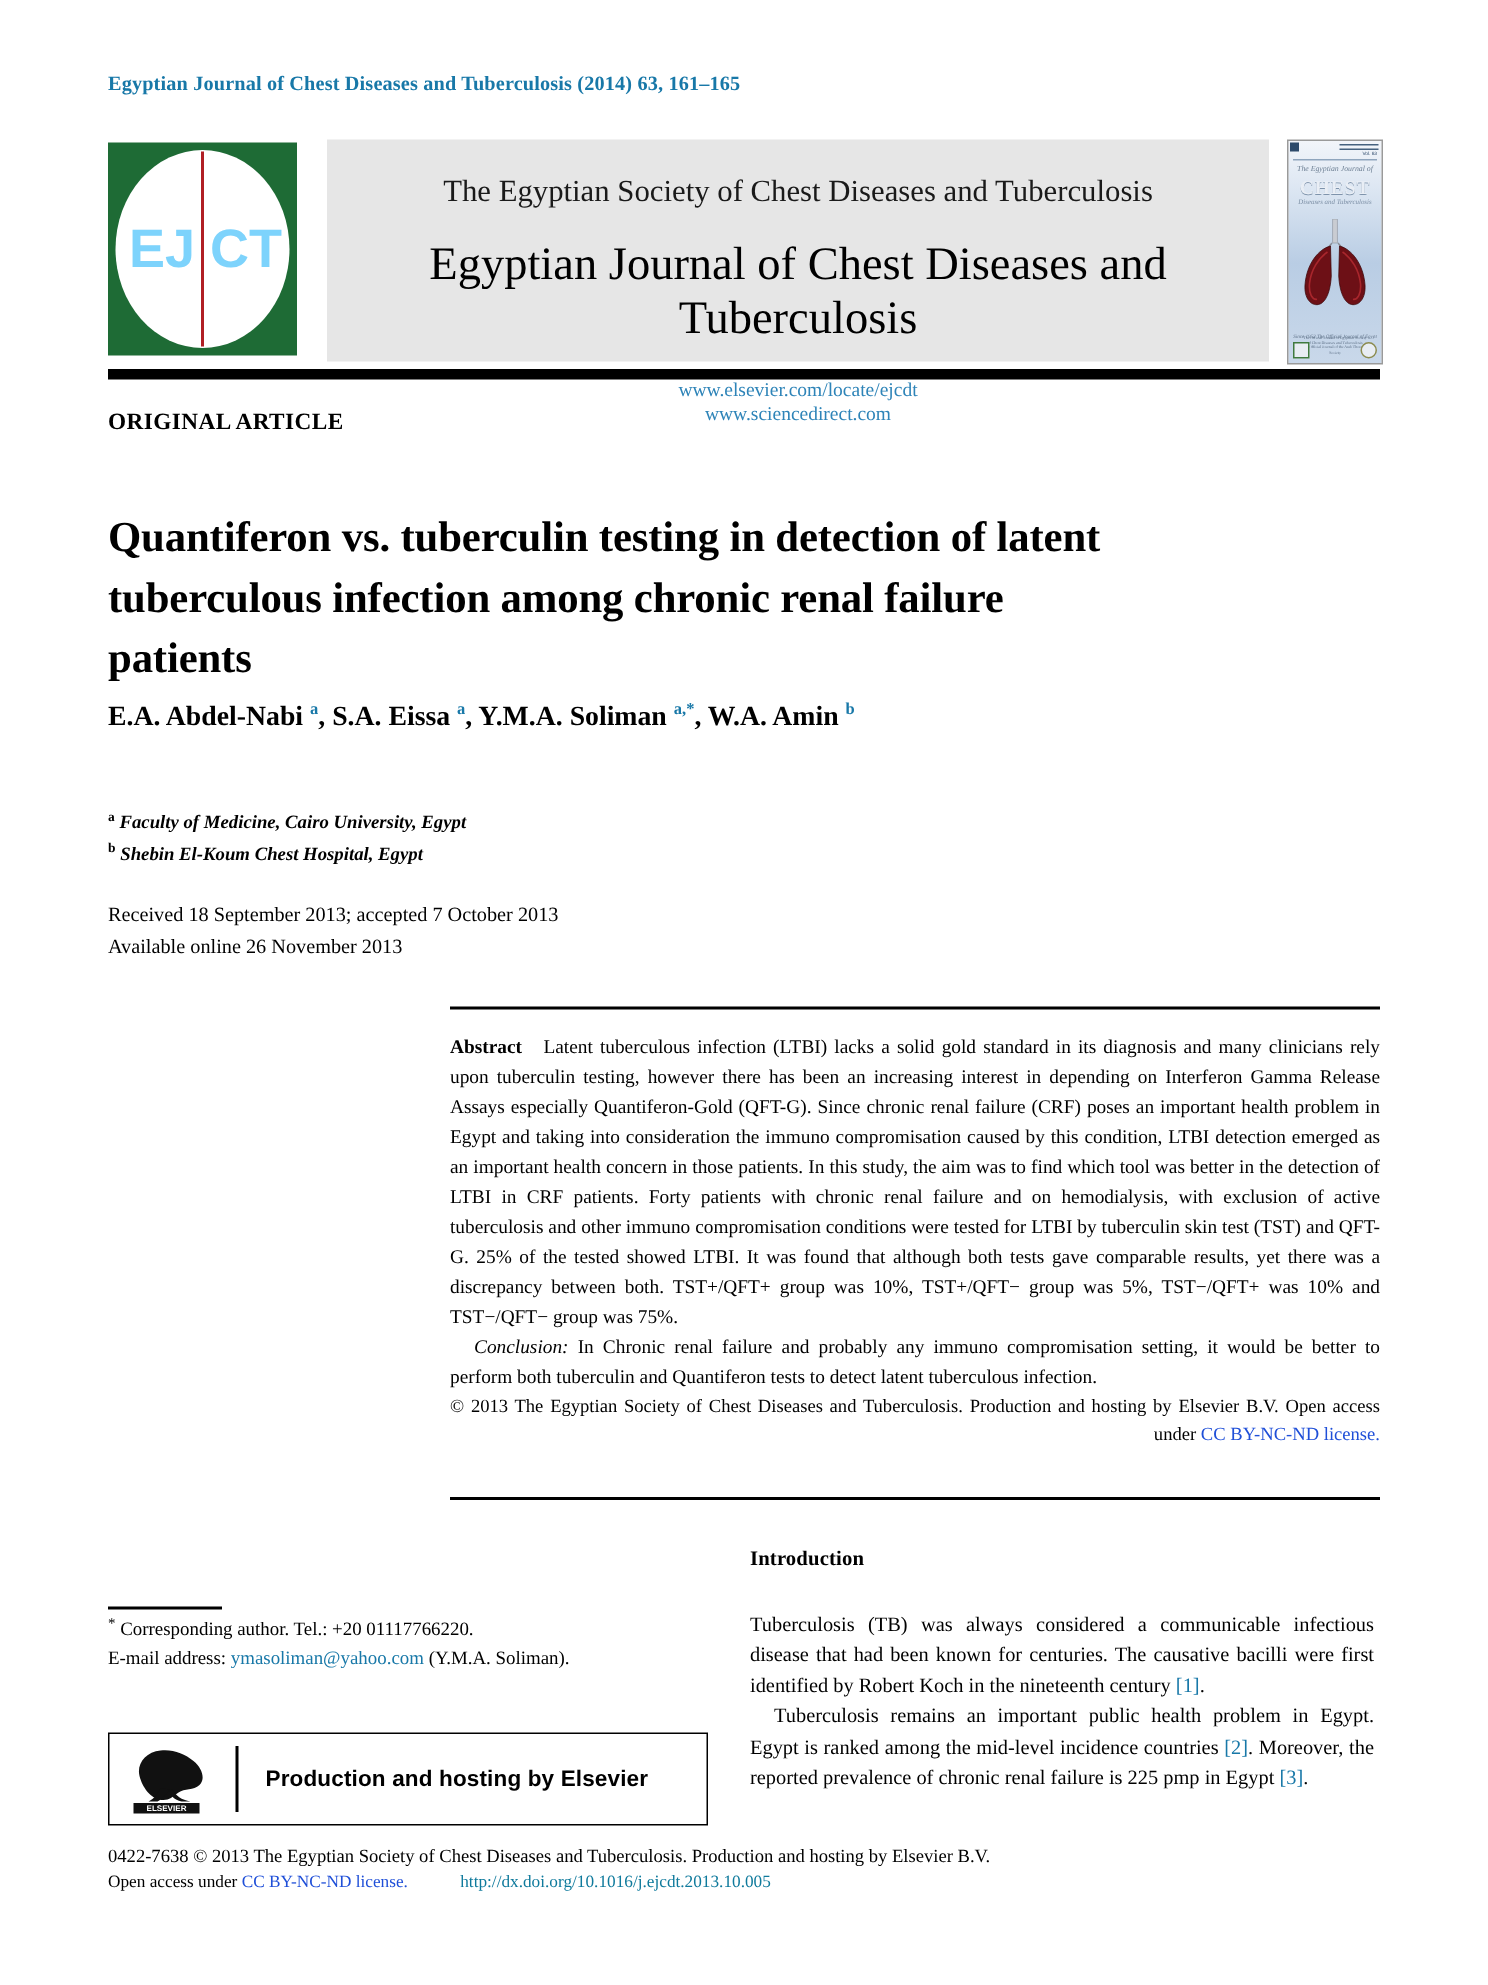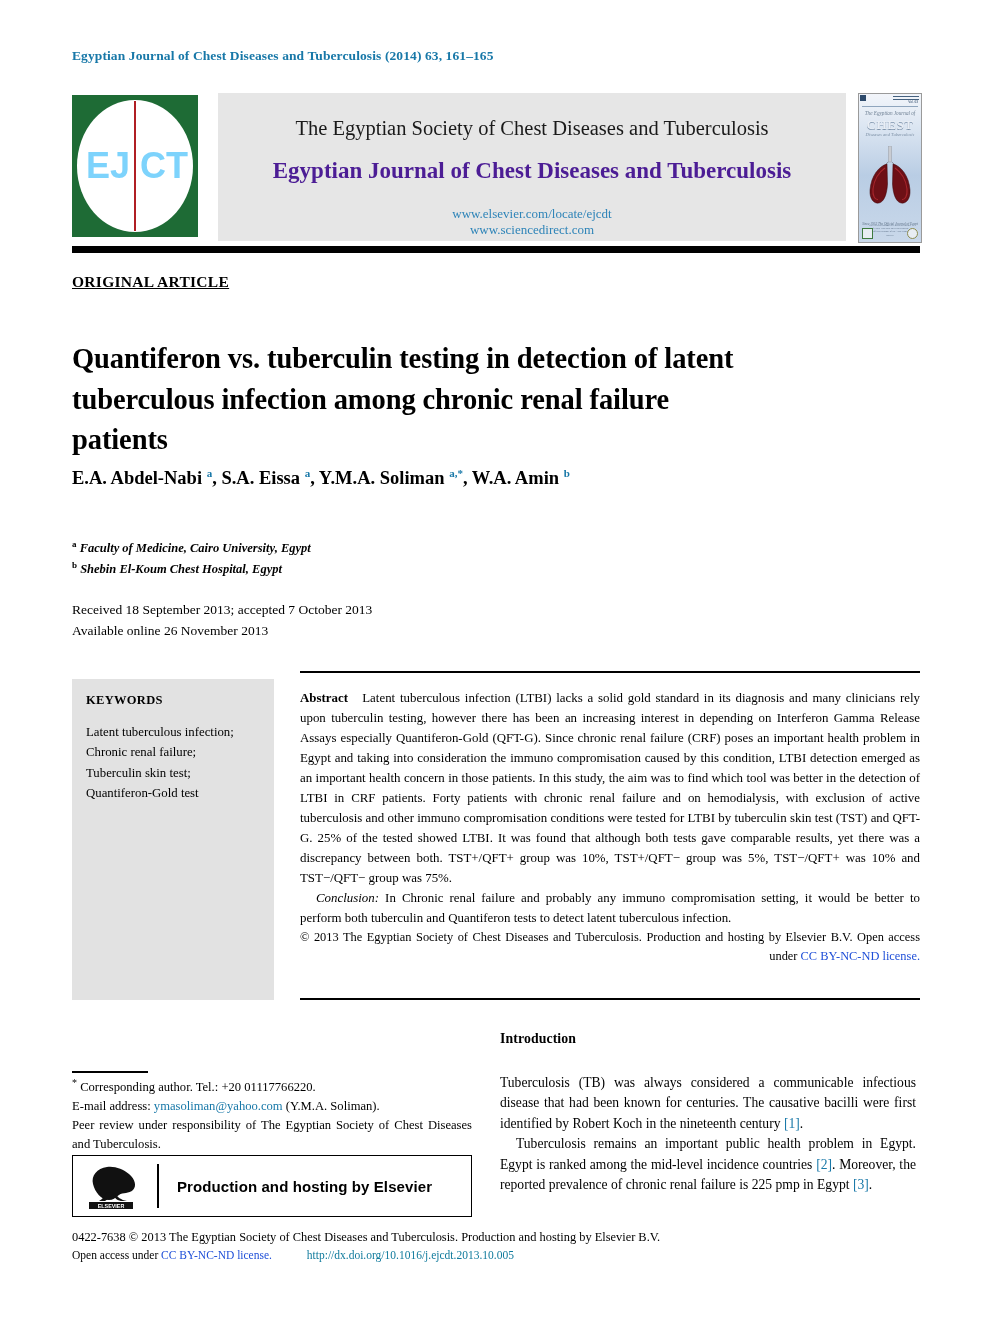--- a/index.html
+++ b/index.html
@@ -92,23 +92,23 @@
     background: #e6e6e6;
     text-align: center;
   }
   .banner-society {
     margin-top: 24px;
     font-size: 20.5px;
     color: #1a1a1a;
   }
   .banner-journal {
     margin-top: 18px;
-    font-size: 23px;
-    font-weight: bold;
-    color: #4c1d95;
+    font-size: 31px;
+    font-weight: normal;
+    color: #000000;
   }
   .banner-links {
     margin-top: 22px;
     font-size: 13px;
     color: #2e84b8;
     line-height: 1.25;
   }
   .banner-links a {
     color: #2e84b8;
     text-decoration: none;
@@ -186,21 +186,20 @@
   }
 
   
   .artcat {
     position: absolute;
     left: 72px;
     top: 273px;
     font-size: 15.5px;
     font-weight: bold;
     letter-spacing: 0.3px;
-    text-decoration: underline;
   }
   .title {
     position: absolute;
     left: 72px;
     top: 320px;
     width: 680px;
     font-size: 28.5px;
     font-weight: bold;
     line-height: 1.42;
     letter-spacing: -0.1px;
@@ -449,43 +448,33 @@
       <div><sup>b</sup><span> Shebin El-Koum Chest Hospital, Egypt</span></div>
     </div>
 
   <div class="dates">
     <div>Received 18 September 2013; accepted 7 October 2013</div>
     <div>Available online 26 November 2013</div>
   </div>
 
   <div class="abs-rule-top"></div>
 
-  <div class="keywords-box">
-    <div class="kw-title">KEYWORDS</div>
-    <div class="kw-list">
-        <div>Latent tuberculous infection;</div>
-        <div>Chronic renal failure;</div>
-        <div>Tuberculin skin test;</div>
-        <div>Quantiferon-Gold test</div>
-      </div>
-  </div>
 
   <div class="abstract">
     <p><span class="lead">Abstract</span>&nbsp;&nbsp; <span>Latent tuberculous infection (LTBI) lacks a solid gold standard in its diagnosis and many clinicians rely upon tuberculin testing, however there has been an increasing interest in depending on Interferon Gamma Release Assays especially Quantiferon-Gold (QFT-G). Since chronic renal failure (CRF) poses an important health problem in Egypt and taking into consideration the immuno compromisation caused by this condition, LTBI detection emerged as an important health concern in those patients. In this study, the aim was to find which tool was better in the detection of LTBI in CRF patients. Forty patients with chronic renal failure and on hemodialysis, with exclusion of active tuberculosis and other immuno compromisation conditions were tested for LTBI by tuberculin skin test (TST) and QFT-G. 25% of the tested showed LTBI. It was found that although both tests gave comparable results, yet there was a discrepancy between both. TST+/QFT+ group was 10%, TST+/QFT− group was 5%, TST−/QFT+ was 10% and TST−/QFT− group was 75%.</span></p>
     <p class="indent"><span class="concl">Conclusion:</span> <span>In Chronic renal failure and probably any immuno compromisation setting, it would be better to perform both tuberculin and Quantiferon tests to detect latent tuberculous infection.</span></p>
     <p class="copyline1"><span>© 2013 The Egyptian Society of Chest Diseases and Tuberculosis. Production and hosting by Elsevier B.V. Open access under</span> <a class="lic" href="#">CC BY-NC-ND license.</a></p>
   </div>
 
   <div class="abs-rule-bot"></div>
 
   <div class="fn-rule"></div>
   <div class="footnotes">
     <p><sup>*</sup> <span>Corresponding author. Tel.: +20 01117766220.</span></p>
     <p><span>E-mail address:</span> <a class="mail" href="#">ymasoliman@yahoo.com</a> <span>(Y.M.A. Soliman).</span></p>
-    <p>Peer review under responsibility of The Egyptian Society of Chest Diseases and Tuberculosis.</p>
   </div>
 
   <div class="elsevier-box">
     <svg class="els-tree" viewBox="0 0 60 48">
       <path d="M8 22 C6 14 12 6 22 5 C30 4 38 7 44 12 C50 17 52 24 48 28 C44 32 38 30 34 33 C30 36 28 38 24 38 C16 38 10 30 8 22 Z" fill="#111111"></path>
       <path d="M22 30 C20 34 18 37 14 39 L20 39 C24 37 26 34 28 31 Z" fill="#111111"></path>
       <path d="M30 31 C32 35 36 38 42 39 L36 39 C31 38 29 35 28 32 Z" fill="#111111"></path>
       <rect x="4" y="40" width="44" height="7" fill="#111111"></rect>
       <text x="26" y="45.6" font-family="Liberation Sans, sans-serif" font-size="5.4" font-weight="bold" fill="#ffffff" text-anchor="middle">ELSEVIER</text>
     </svg>

